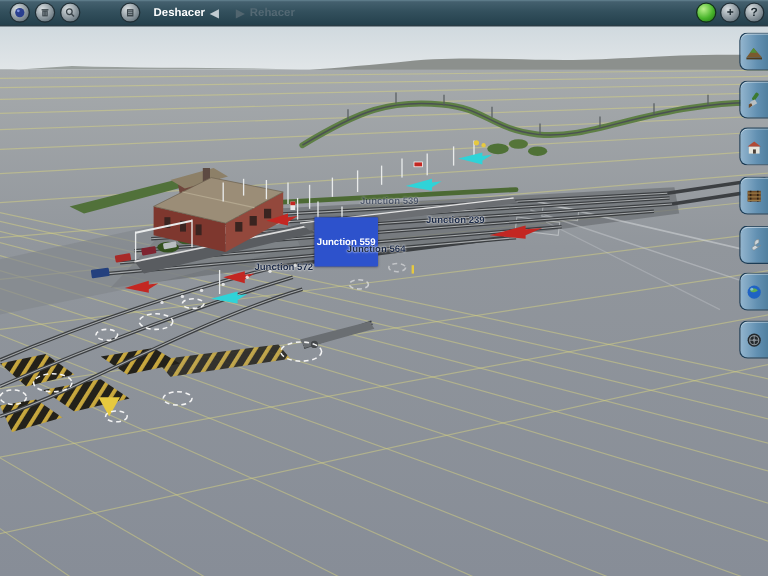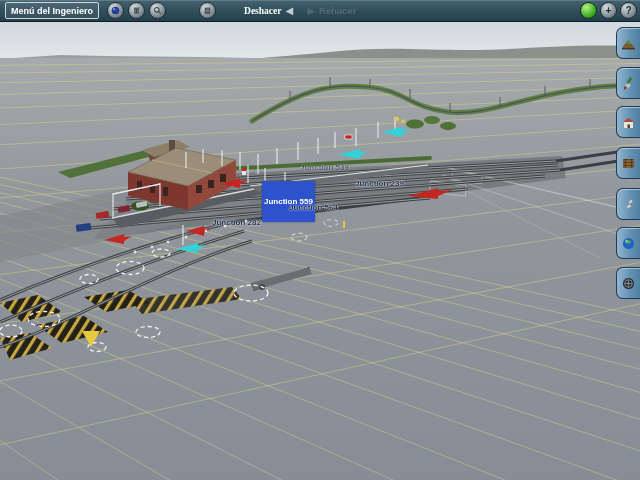--- a/index.html
+++ b/index.html
@@ -13,21 +13,21 @@
     display:flex;align-items:center;z-index:30;}
   .menu-btn{margin-left:5px;height:15px;padding:0 5px;display:flex;align-items:center;
     border:1px solid #cfd8dc;border-radius:2px;background:rgba(255,255,255,0.07);
     color:#fff;font-size:9px;font-weight:bold;white-space:nowrap;cursor:pointer;}
   .round-btn{width:15px;height:15px;border-radius:50%;
     background:radial-gradient(circle at 35% 30%,#d7dde0,#75828a 70%,#46525a);
     border:1px solid #1f2d34;display:flex;align-items:center;justify-content:center;
     margin-left:4px;cursor:pointer;flex:0 0 auto;}
   .round-btn svg{width:9px;height:9px;}
   .sp1{margin-left:8px;} .sp2{margin-left:33px;}
-  .undo-label{margin-left:28px;color:#fff;font-size:9.5px;font-weight:bold;cursor:pointer;font-family:Liberation Serif, serif;}
+  .undo-label{margin-left:11px;color:#fff;font-size:9.5px;font-weight:bold;cursor:pointer;}
   .undo-arrow{margin-left:4px;color:#c2ccd2;font-size:10px;cursor:pointer;}
   .redo-arrow{margin-left:14px;color:#51656f;font-size:10px;}
   .redo-label{margin-left:4px;color:#546974;font-size:9.5px;font-weight:bold;}
   .tb-right{position:absolute;right:3px;top:2px;display:flex;align-items:center;}
   .green-btn{width:15px;height:15px;border-radius:50%;margin-left:3px;
     background:radial-gradient(circle at 35% 30%,#b8f08a,#49b52b 55%,#1c6e12);
     border:1px solid #12301a;cursor:pointer;}
   .gray-glyph{width:15px;height:15px;border-radius:50%;margin-left:3px;
     background:radial-gradient(circle at 35% 30%,#d7dde0,#75828a 70%,#46525a);
     border:1px solid #1f2d34;color:#1d2a31;font-size:10px;font-weight:bold;
@@ -287,25 +287,24 @@
       <ellipse cx="299" cy="237" rx="8" ry="3.8" opacity=".6"></ellipse>
       <ellipse cx="331" cy="223" rx="7" ry="3.4" opacity=".5"></ellipse>
     </g>
   </svg>
 
   <div id="jlabels">
       <div class="jlabel dim" style="left: 300px; top: 163px;">Junction 539</div>
       <div class="jlabel" style="left: 355px; top: 179px;">Junction 239</div>
       <div class="jlabel selected" style="left: 262px; top: 181px;">Junction 559</div>
       <div class="jlabel" style="left: 289px; top: 203px; text-align: center;">Junction 564</div>
-      <div class="jlabel" style="left: 212px; top: 218px;">Junction 282</div>
+      <div class="jlabel" style="left: 212px; top: 218px;">Junction 572</div>
     </div>
 
   <div class="toolbar">
-    <div class="menu-btn">Menú del Ingeniero</div>
 
     <div class="round-btn sp1">
       <svg viewBox="0 0 10 10">
         <circle cx="5" cy="5" r="4.3" fill="#2a3f8f"></circle>
           <circle cx="3.6" cy="3.4" r="1.3" fill="#7d92e0"></circle>
       </svg>
     </div>
     <div class="round-btn">
       <svg viewBox="0 0 10 10">
         <rect x="2.5" y="3" width="5" height="5.5" fill="#3a444a"></rect>

